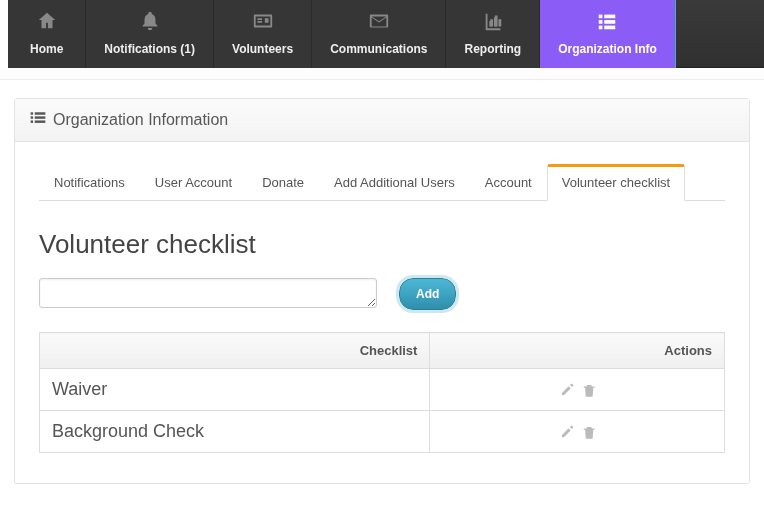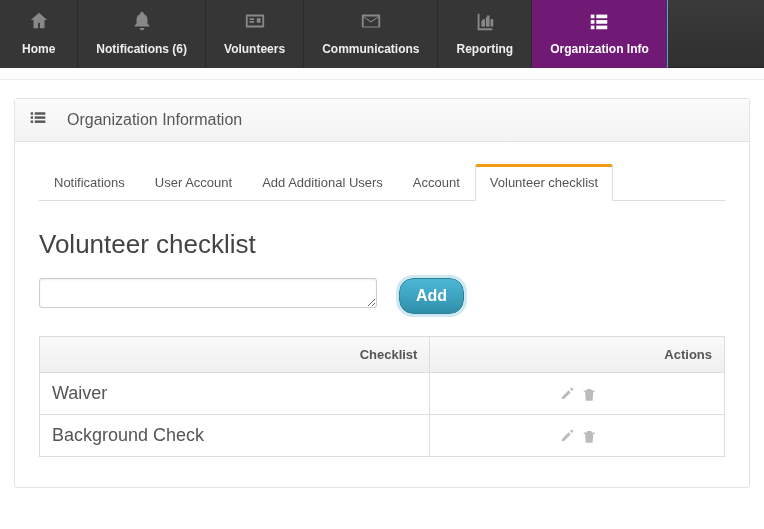--- a/index.html
+++ b/index.html
@@ -1,48 +1,48 @@
 <!DOCTYPE html>
 <html><head>
 <meta charset="utf-8">
 <style>
 * { margin: 0; padding: 0; box-sizing: border-box; }
 body { font-family: "Helvetica Neue", Helvetica, Arial, sans-serif; font-size: 13px; color: #555; background: #fff; width: 764px; }
 
 
-.topnav { display: flex; background: #363636; }
+.topnav { display: flex; background: #363636; margin-left: 8px; }
 .topnav-item { flex: 0 0 auto; padding: 10px 18px 12px; text-align: center; border-right: 1px solid #2a2a2a; color: #aaa; cursor: pointer; }
 .topnav-item:first-child { padding-left: 22px; padding-right: 22px; }
 .topnav-item .nav-icon { display: block; margin: 0 auto 6px; }
 .topnav-item .nav-label { color: #eee; font-size: 12px; font-weight: 600; }
-.topnav-item.active { background: #701a75; color: #fff; border-right: 1px solid #3fb3b5; }
+.topnav-item.active { background: #8b5cf6; color: #fff; border-right: 1px solid #3fb3b5; }
 .topnav-item.active .nav-label { color: #fff; }
 .topnav-item svg { fill: #888; }
 .topnav-item.active svg { fill: #fff; }
 .topnav-spacer { flex: 1 1 auto; background: linear-gradient(#3a3a3a,#303030); border-bottom: 1px solid #222; }
 
 
 .navshadow { height: 12px; background: #fdfdfd; border-bottom: 1px solid #eee; }
 
 
 .page { padding: 18px 14px 0; }
 .panel { border: 1px solid #e3e3e3; border-radius: 3px; background: #fff; }
-.panel-header { background: linear-gradient(#fbfbfb,#f3f3f3); border-bottom: 1px solid #e3e3e3; padding: 10px 14px; display: flex; align-items: center; gap: 20px; font-size: 16px; color: #575757; }
+.panel-header { background: linear-gradient(#fbfbfb,#f3f3f3); border-bottom: 1px solid #e3e3e3; padding: 10px 14px; display: flex; align-items: center; gap: 6px; font-size: 16px; color: #575757; }
 .panel-header svg { fill: #575757; }
 
 .tabs { display: flex; border-bottom: 1px solid #ddd; margin: 22px 24px 0; }
 .tab { padding: 10px 14px; color: #555; font-size: 13px; cursor: pointer; border: 1px solid transparent; border-bottom: none; margin-bottom: -1px; }
 .tab.active { border: 1px solid #ddd; border-top: 3px solid #f39c12; border-bottom: 1px solid #fff; border-radius: 3px 3px 0 0; background: #fff; padding-top: 8px; }
 
 .content { padding: 28px 24px 30px; }
 .page-title { font-size: 26px; font-weight: 400; color: #444; margin-bottom: 18px; }
 
 .addrow { display: flex; align-items: flex-start; gap: 22px; margin-bottom: 22px; }
 .textarea { width: 338px; height: 30px; border: 1px solid #ccc; border-radius: 3px; resize: both; box-shadow: inset 0 1px 2px rgba(0,0,0,.07); padding: 4px 6px; font-family: inherit; font-size: 13px; }
-.btn-add { background: linear-gradient(#4cb8d6,#2f8fab); border: 1px solid #2f7e97; outline: 3px solid #cde8f1; color: #fff; font-weight: 600; font-size: 16px; padding: 8px 16px; border-radius: 14px; cursor: pointer; }
+.btn-add { background: linear-gradient(#4cb8d6,#2f8fab); border: 1px solid #2f7e97; outline: 3px solid #cde8f1; color: #fff; font-weight: 600; font-size: 12px; padding: 8px 16px; border-radius: 14px; cursor: pointer; }
 
 .table { width: 100%; border-collapse: collapse; border: 1px solid #ddd; }
 .table th { text-align: right; background: linear-gradient(#fafafa,#efefef); border: 1px solid #ddd; padding: 10px 12px; font-weight: 600; font-size: 13px; color: #555; }
 .table td { border: 1px solid #ddd; padding: 10px 12px; font-size: 18px; color: #555; }
 .table .col-checklist { width: 57%; }
 .table .col-actions { width: 43%; }
 .actions-cell { text-align: center; }
 .actions-cell svg { fill: #bbb; margin: 0 1px; cursor: pointer; vertical-align: middle; }
 </style>
 </head>
@@ -97,21 +97,21 @@
   <div class="topnav-item">
     <span class="nav-icon"><svg width="24" height="22" viewBox="0 0 24 24">
           <use href="#i-home"></use>
         </svg></span>
     <span class="nav-label">Home</span>
   </div>
   <div class="topnav-item">
     <span class="nav-icon"><svg width="24" height="22" viewBox="0 0 24 24">
           <use href="#i-bell"></use>
         </svg></span>
-    <span class="nav-label">Notifications  (6)</span>
+    <span class="nav-label">Notifications  (1)</span>
   </div>
   <div class="topnav-item">
     <span class="nav-icon"><svg width="24" height="22" viewBox="0 0 24 24">
           <use href="#i-card"></use>
         </svg></span>
     <span class="nav-label">Volunteers</span>
   </div>
   <div class="topnav-item">
     <span class="nav-icon"><svg width="24" height="22" viewBox="0 0 24 24">
           <use href="#i-mail"></use>
@@ -139,20 +139,21 @@
     <div class="panel-header">
       <span><svg width="18" height="18" viewBox="0 0 22 22">
             <use href="#i-listsm"></use>
           </svg></span>
       <span>Organization Information</span>
     </div>
 
     <div class="tabs">
       <div class="tab">Notifications</div>
       <div class="tab">User Account</div>
+      <div class="tab">Donate</div>
       <div class="tab">Add Additional Users</div>
       <div class="tab">Account</div>
       <div class="tab active">Volunteer checklist</div>
     </div>
 
     <div class="content">
       <h2 class="page-title">Volunteer checklist</h2>
 
       <div class="addrow">
         <textarea class="textarea" value="" style=""></textarea>

